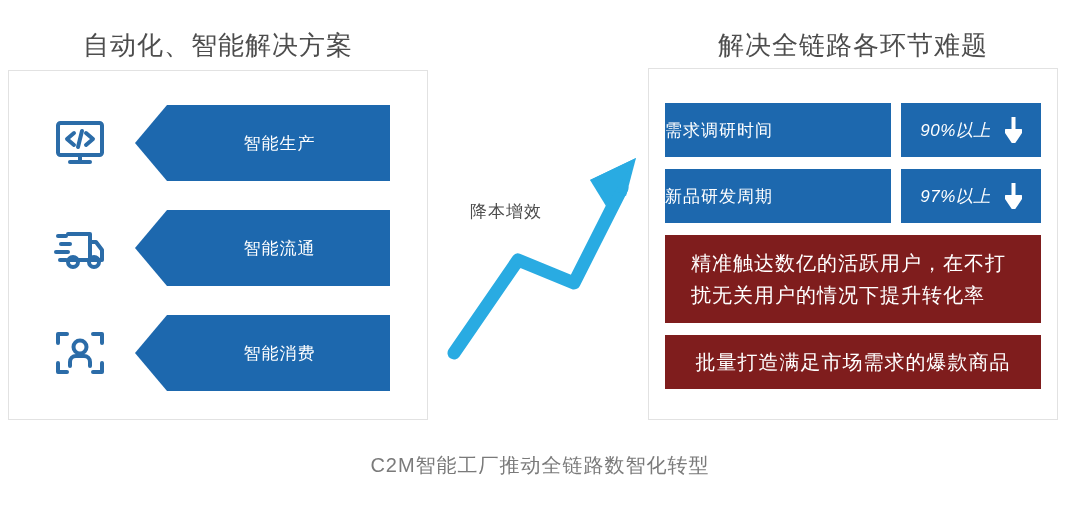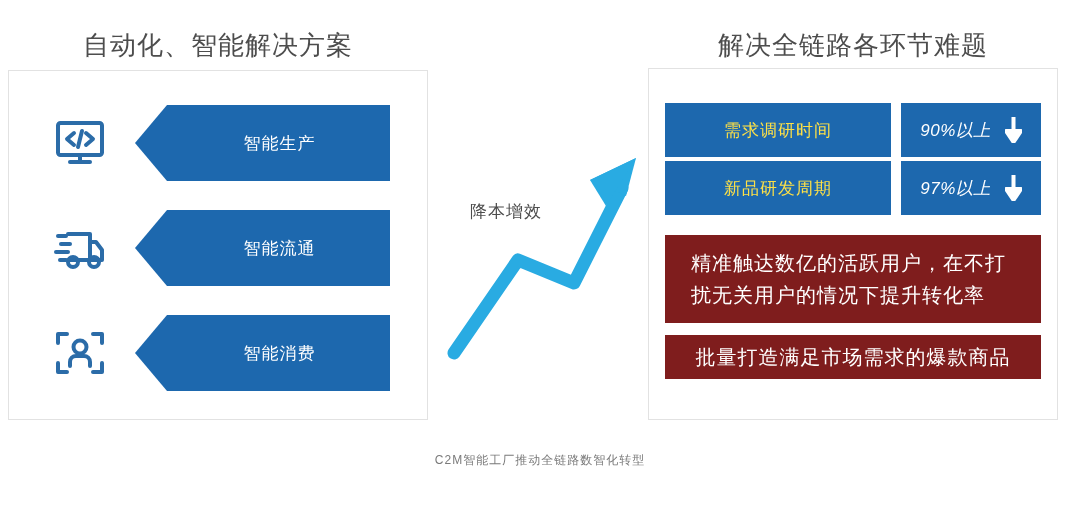--- a/index.html
+++ b/index.html
@@ -101,31 +101,31 @@
   
   .stat-row {
     position: absolute;
     left: 16px;
     right: 16px;
     height: 54px;
     display: flex;
     gap: 10px;
   }
   #stat-row-0 { top: 34px; }
-  #stat-row-1 { top: 92px; border-radius: 24px; }
+  #stat-row-1 { top: 100px; border-radius: 24px; }
 
   .stat-name {
     flex: 1 1 auto;
     background: #1d68ae;
-    color: #fde047;
-    font-size: 17px;
-    letter-spacing: 1px;
-    display: flex;
-    align-items: center;
-    justify-content: center;
+    color: #ffffff;
+    font-size: 17px;
+    letter-spacing: 1px;
+    display: flex;
+    align-items: center;
+    justify-content: flex-start;
   }
   .stat-value {
     flex: 0 0 140px;
     background: #1d68ae;
     color: #ffffff;
     font-size: 17px;
     display: flex;
     align-items: center;
     justify-content: center;
     gap: 14px;
@@ -145,34 +145,34 @@
     box-sizing: border-box;
   }
   #note-block-0 {
     top: 166px;
     height: 88px;
     padding: 12px 26px;
     text-align: left;
   }
   #note-block-1 {
     top: 266px;
-    height: 44px;
+    height: 54px;
     display: flex;
     align-items: center;
     justify-content: center;
   }
 
   
   #caption {
     position: absolute;
     left: 0;
     top: 452px;
     width: 1080px;
     text-align: center;
-    font-size: 12px;
+    font-size: 20px;
     color: #7a7a7a;
     letter-spacing: 1px;
   }
 </style>
 </head>
 <body>
 
 <div class="panel-title" id="left-title">自动化、智能解决方案</div>
 
 <div class="panel-title" id="right-title">解决全链路各环节难题</div>

